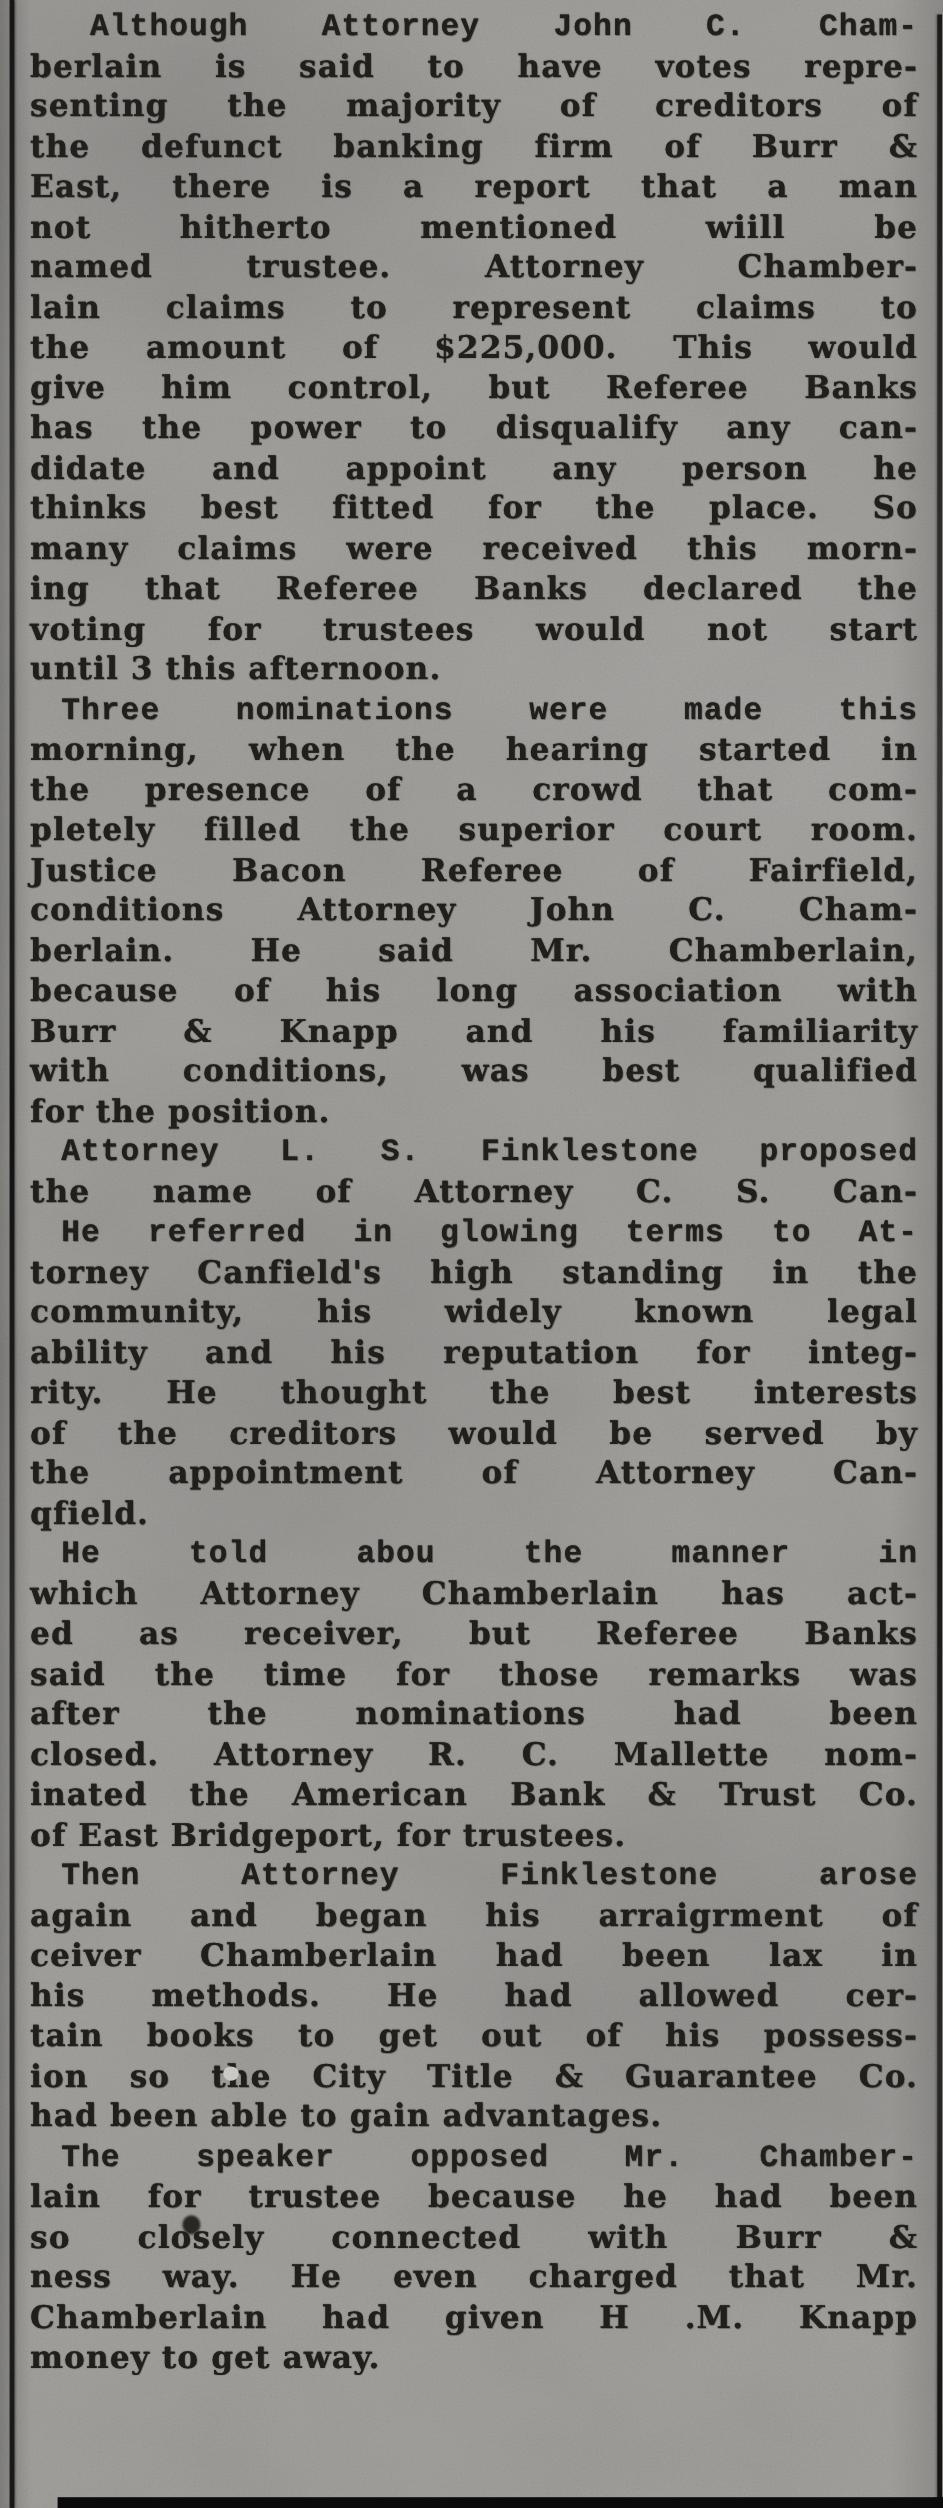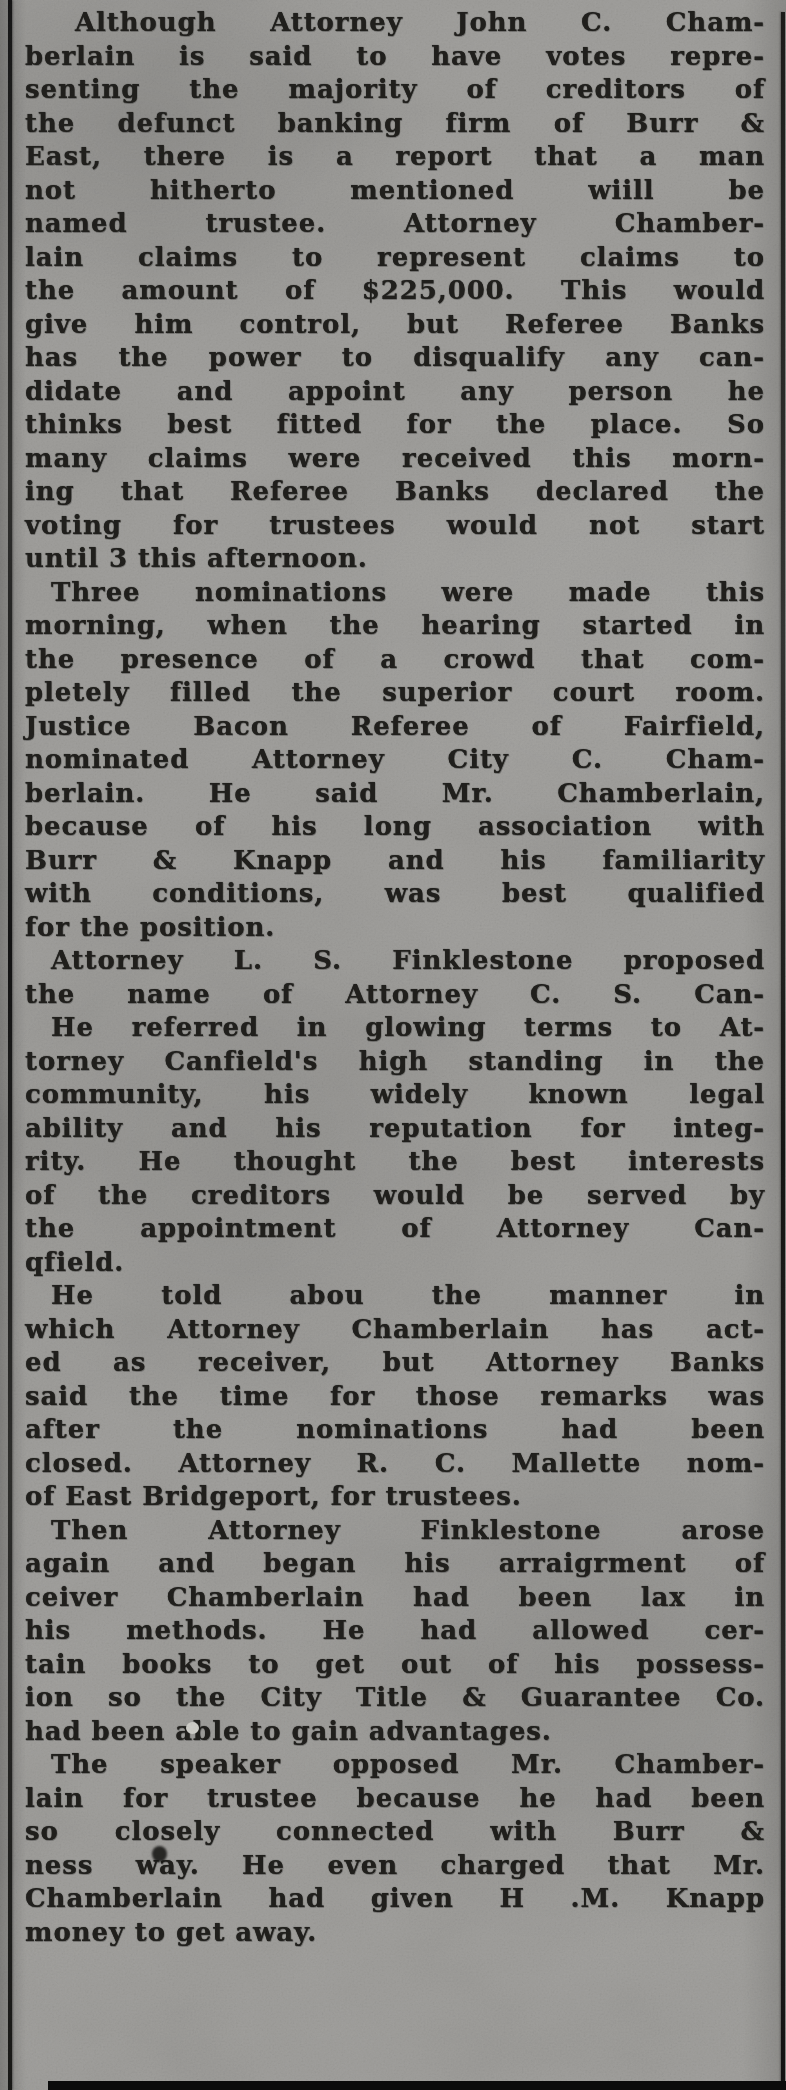--- a/index.html
+++ b/index.html
@@ -29,21 +29,21 @@
   .blotch{position:absolute;z-index:4;left:152px;top:1846px;width:15px;height:16px;
         border-radius:50%;background:#131311;opacity:.85;filter:blur(1px);}
   .column{position:absolute;z-index:2;left:25px;right:21px;top:6px;
         color:#21201d;font-size:26px;font-weight:700;letter-spacing:.9px;
         filter:blur(.35px);
         text-shadow:0 0 1px rgba(20,20,18,.8), .6px .6px 0 rgba(40,40,38,.28);}
   .para{margin:0;}
   .ln{height:33.5px;line-height:33.5px;white-space:nowrap;
       text-align:justify;text-align-last:justify;}
   .ln.last{text-align-last:left;}
-  .para .ln.first{text-indent:26px;}
+  .para .ln.first{text-indent:26px;font-family:Liberation Mono, monospace;}
   .para:first-child .ln.first{text-indent:50px;}
 </style>
 </head>
 <body>
 
 <div class="page">
   <div class="rule rule-left"></div>
   <div class="rule rule-right"></div>
   <div class="bottom-band"></div>
   <div class="fleck"></div>
@@ -68,21 +68,21 @@
         <div class="ln">ing that Referee Banks declared the</div>
         <div class="ln">voting for trustees would not start</div>
         <div class="ln last">until 3 this afternoon.</div>
       </div>
       <div class="para">
         <div class="ln first">Three nominations were made this</div>
         <div class="ln">morning, when the hearing started in</div>
         <div class="ln">the presence of a crowd that com-</div>
         <div class="ln">pletely filled the superior court room.</div>
         <div class="ln">Justice Bacon Referee of Fairfield,</div>
-        <div class="ln">nominated Attorney City C. Cham-</div>
+        <div class="ln">conditions Attorney John C. Cham-</div>
         <div class="ln">berlain. He said Mr. Chamberlain,</div>
         <div class="ln">because of his long association with</div>
         <div class="ln">Burr &amp; Knapp and his familiarity</div>
         <div class="ln">with conditions, was best qualified</div>
         <div class="ln last">for the position.</div>
       </div>
       <div class="para">
         <div class="ln first">Attorney L. S. Finklestone proposed</div>
         <div class="ln">the name of Attorney C. S. Can-</div>
       </div>
@@ -92,24 +92,25 @@
         <div class="ln">community, his widely known legal</div>
         <div class="ln">ability and his reputation for integ-</div>
         <div class="ln">rity. He thought the best interests</div>
         <div class="ln">of the creditors would be served by</div>
         <div class="ln">the appointment of Attorney Can-</div>
         <div class="ln last">qfield.</div>
       </div>
       <div class="para">
         <div class="ln first">He told abou the manner in</div>
         <div class="ln">which Attorney Chamberlain has act-</div>
-        <div class="ln">ed as receiver, but Attorney Banks</div>
+        <div class="ln">ed as receiver, but Referee Banks</div>
         <div class="ln">said the time for those remarks was</div>
         <div class="ln">after the nominations had been</div>
         <div class="ln">closed. Attorney R. C. Mallette nom-</div>
+        <div class="ln">inated the American Bank &amp; Trust Co.</div>
         <div class="ln last">of East Bridgeport, for trustees.</div>
       </div>
       <div class="para">
         <div class="ln first">Then Attorney Finklestone arose</div>
         <div class="ln">again and began his arraigrment of</div>
         <div class="ln">ceiver Chamberlain had been lax in</div>
         <div class="ln">his methods. He had allowed cer-</div>
         <div class="ln">tain books to get out of his possess-</div>
         <div class="ln">ion so the City Title &amp; Guarantee Co.</div>
         <div class="ln last">had been able to gain advantages.</div>

